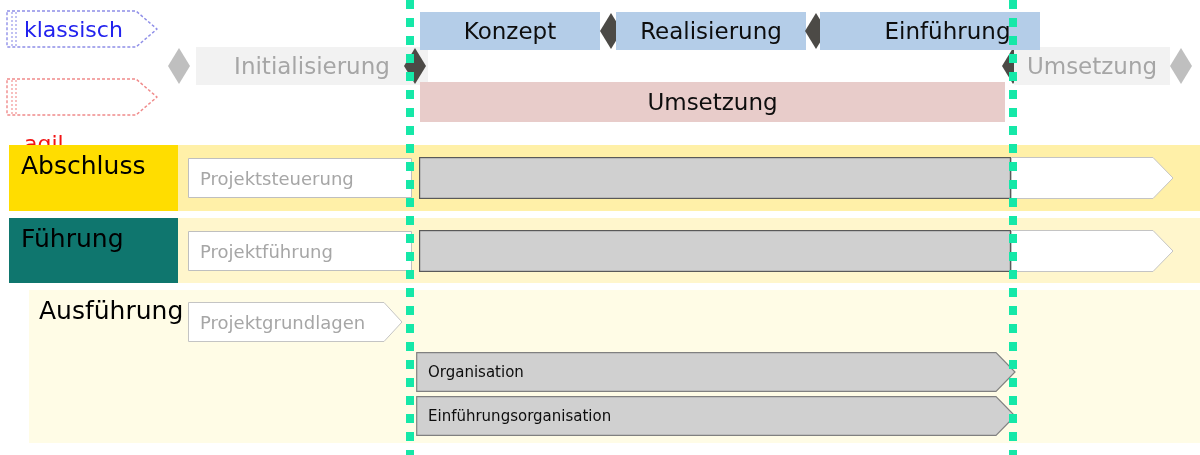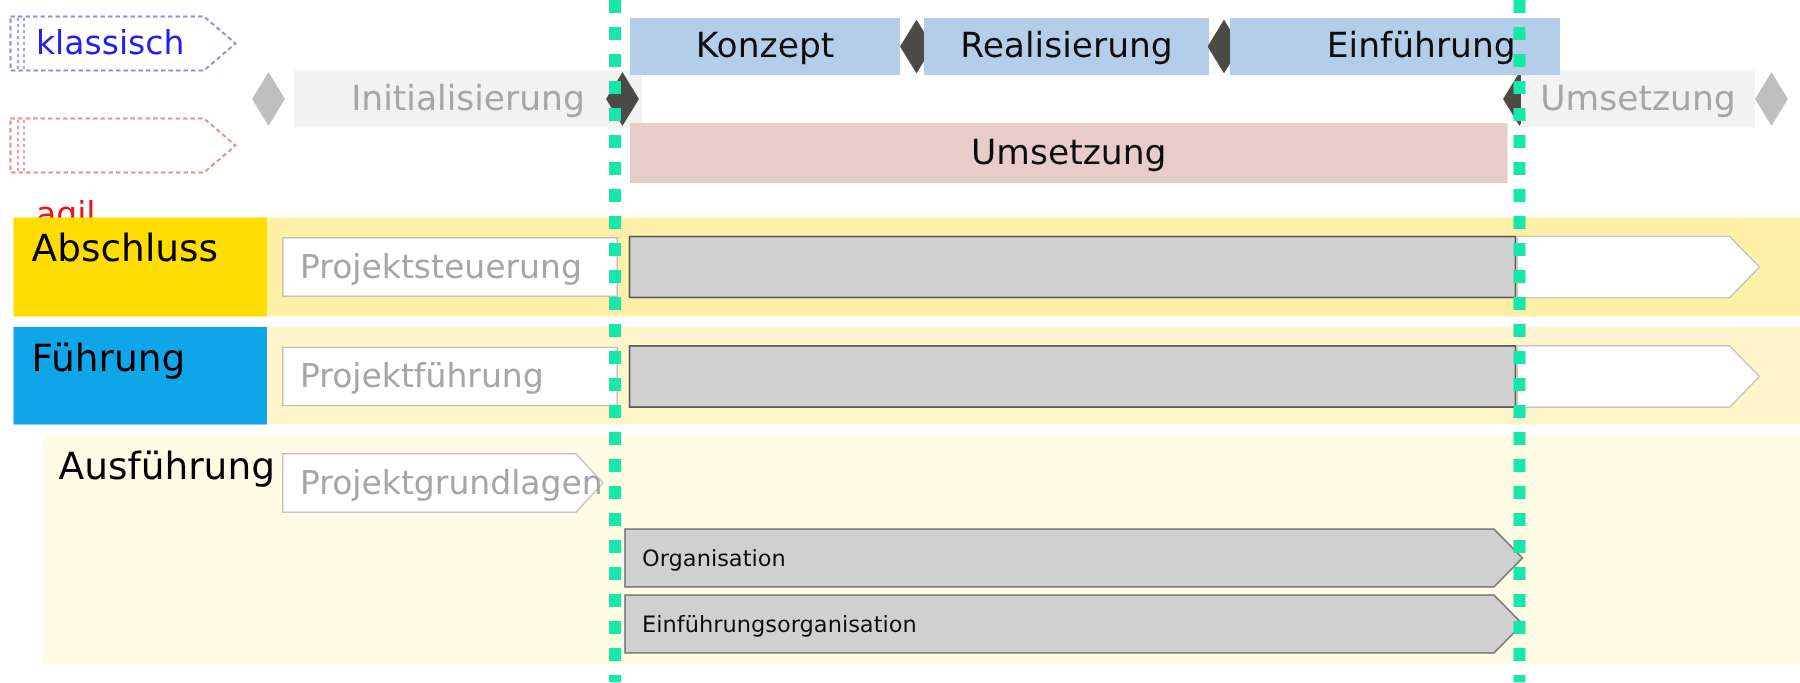--- a/index.html
+++ b/index.html
@@ -12,21 +12,21 @@
   #band-steuerung{top:145px;height:66px;width:1022px;background:#FFF0A8;}
   #band-fuehrung{top:218px;height:65px;width:1022px;background:#FFF6CC;}
   #band-ausfuehrung{top:290px;height:153px;width:1022px;background:#FFFCE6;}
 
   
   .rowlabel{position:absolute;left:9px;width:169px;
             display:flex;align-items:flex-start;
             font-size:25px;color:#000;padding-top:6px;box-sizing:border-box;
             padding-left:12px;}
   #label-steuerung{top:145px;height:66px;background:#FFDD00;}
-  #label-fuehrung{top:218px;height:65px;background:#0ea5e9;}
+  #label-fuehrung{top:218px;height:65px;background:#0f766e;}
   #label-ausfuehrung{top:290px;height:153px;background:#FFFCE6;padding-left:10px;margin-left:20px;}
 
   
   .tagwrap{position:absolute;left:6px;width:152px;height:38px;}
   #tag-klassisch{top:10px;}
   #tag-agil{top:78px;}
   .tagwrap svg{position:absolute;inset:0;width:100%;height:100%;}
   .tagtext{position:absolute;left:18px;top:0;height:38px;display:flex;align-items:center;
            font-size:22px;}
   .tag-k .tagtext{color:#2222EE;}
@@ -63,21 +63,21 @@
   #mdia-1{left:600px;}
   #mdia-2{left:805px;}
 
   
   #box-umsetzung{position:absolute;left:420px;top:82px;width:585px;height:40px;
                  background:#E8CCCA;display:flex;align-items:center;justify-content:center;
                  font-size:23px;color:#0D0D0D;}
 
   
   .arrowtag{position:absolute;display:flex;align-items:center;
-            font-size:22px;color:#A6A6A6;padding-left:12px;box-sizing:border-box;}
+            font-size:18px;color:#A6A6A6;padding-left:12px;box-sizing:border-box;}
   .arrowtag svg{position:absolute;inset:0;width:100%;height:100%;}
   .arrowtag span{position:relative;z-index:2;}
   #tag-projektsteuerung{left:188px;top:158px;width:224px;height:40px;}
   #tag-projektfuehrung{left:188px;top:231px;width:224px;height:40px;}
   #tag-projektgrundlagen{left:188px;top:302px;width:215px;height:40px;}
 
   
   .graybar{position:absolute;}
   .graybar svg{position:absolute;inset:0;width:100%;height:100%;}
   .graybar span{position:absolute;left:12px;top:0;height:100%;

